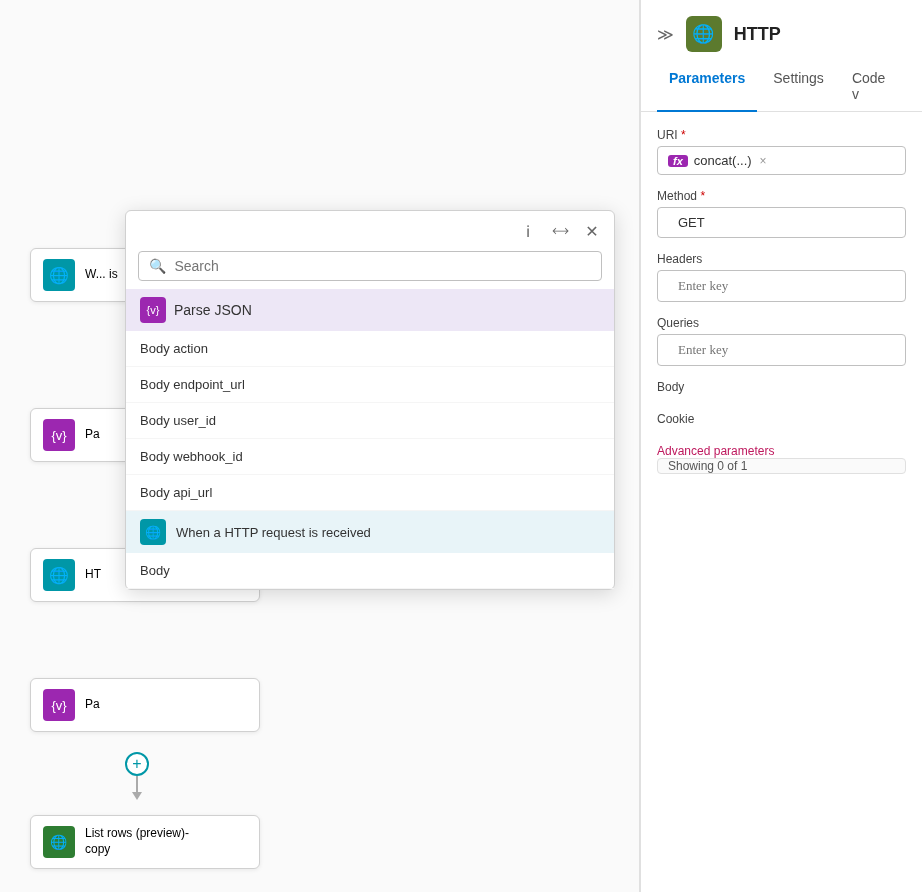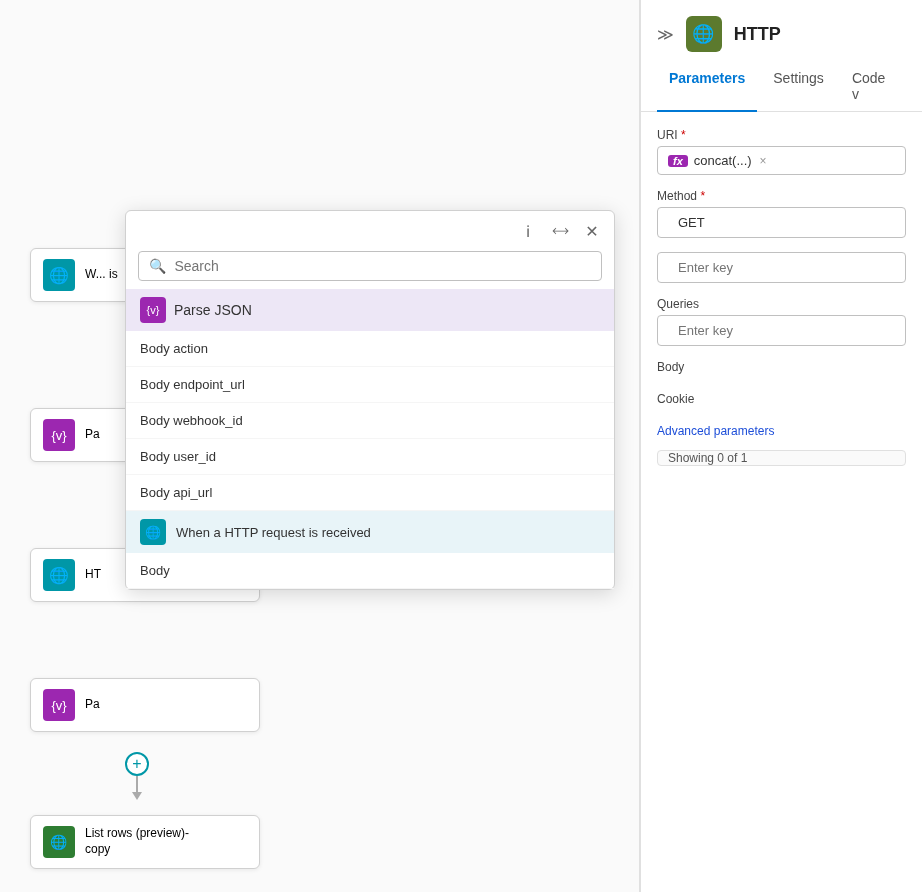--- a/index.html
+++ b/index.html
@@ -301,26 +301,27 @@
       border: 1px solid #c0c0c0;
       border-radius: 4px;
       padding: 7px 20px;
       font-size: 13px;
       color: #333;
       background: white;
       width: 100%;
     }
     .field-input.placeholder-style {
       color: #15803d;
+      font-family: Liberation Serif, serif;
     }
 
     .advanced-params-label {
       font-size: 12px;
-      color: #1d4ed8;
-      margin-bottom: 12px;
+      color: #be185d;
+      margin-bottom: 0;
     }
     .showing-text {
       font-size: 12px;
       color: #555;
       border: 1px solid #e0e0e0;
       border-radius: 4px;
       padding: 0 10px;
       background: #fafafa;
     }
   </style>
@@ -385,22 +386,22 @@
 
     <div class="dropdown-items">
 
       <div class="dropdown-section-header">
         <div class="section-header-icon" style="font-size:11px;">{v}</div>
         <span class="section-header-label">Parse JSON</span>
       </div>
 
       <div class="dropdown-item">Body action</div>
       <div class="dropdown-item">Body endpoint_url</div>
+      <div class="dropdown-item">Body user_id</div>
       <div class="dropdown-item">Body webhook_id</div>
-      <div class="dropdown-item">Body user_id</div>
       <div class="dropdown-item">Body api_url</div>
 
       <div class="dropdown-item-with-icon">
         <div class="dropdown-item-icon">🌐</div>
         <span class="dropdown-item-label">When a HTTP request is received</span>
       </div>
 
       <div class="dropdown-item">Body</div>
 
     </div>
@@ -438,20 +439,21 @@
 
     <div>
       <div class="field-label">
         <span>Method</span>
         <span class="required"> *</span>
       </div>
       <input class="field-input" type="text" value="GET" style="">
     </div>
 
     <div>
+      <div class="field-label">Headers</div>
       <input class="field-input placeholder-style" type="text" placeholder="Enter key" style="">
     </div>
 
     <div>
       <div class="field-label">Queries</div>
       <input class="field-input placeholder-style" type="text" placeholder="Enter key" style="">
     </div>
 
     <div>
       <div class="field-label">Body</div>

